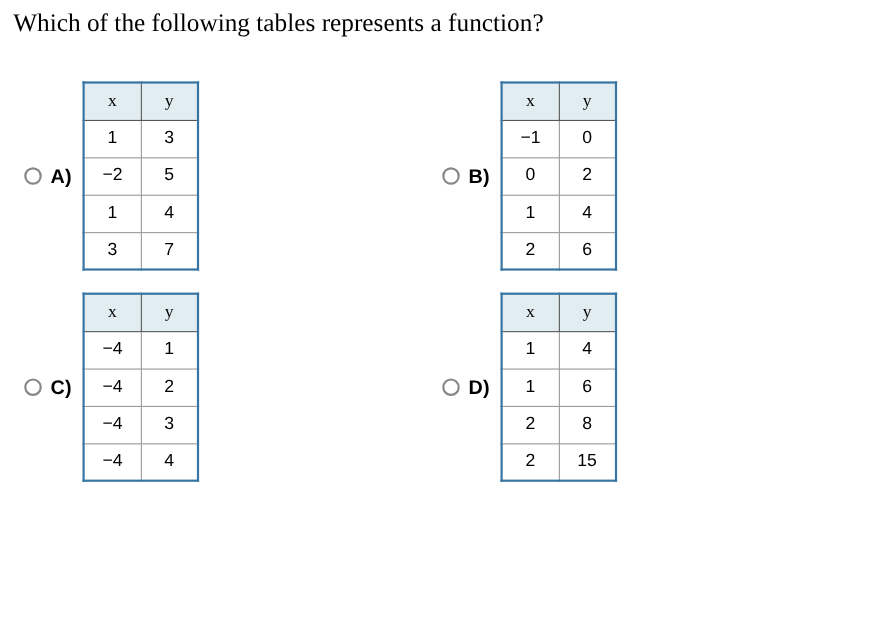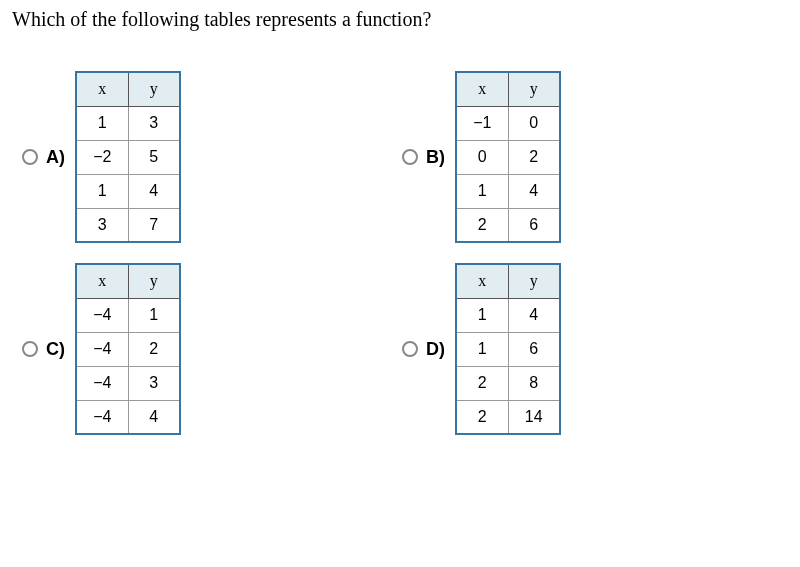--- a/index.html
+++ b/index.html
@@ -6,21 +6,21 @@
     body {
       font-family: 'Times New Roman', serif;
       margin: 0;
       padding: 8px 12px;
       background: #fff;
       color: #000;
       font-size: 21px;
     }
     .question {
       margin-bottom: 40px;
-      font-size: 20px;
+      font-size: 23px;
     }
     .options-grid {
       display: grid;
       grid-template-columns: 1fr 1fr;
       gap: 20px 80px;
       max-width: 680px;
       margin-left: 10px;
     }
     .option {
       display: flex;
@@ -187,19 +187,19 @@
       <tr>
             <td>1</td>
             <td>6</td>
           </tr>
       <tr>
             <td>2</td>
             <td>8</td>
           </tr>
       <tr>
             <td>2</td>
-            <td>14</td>
+            <td>15</td>
           </tr>
     </tbody>
       </table>
   </div>
 
 </div>
 
 </body></html>

